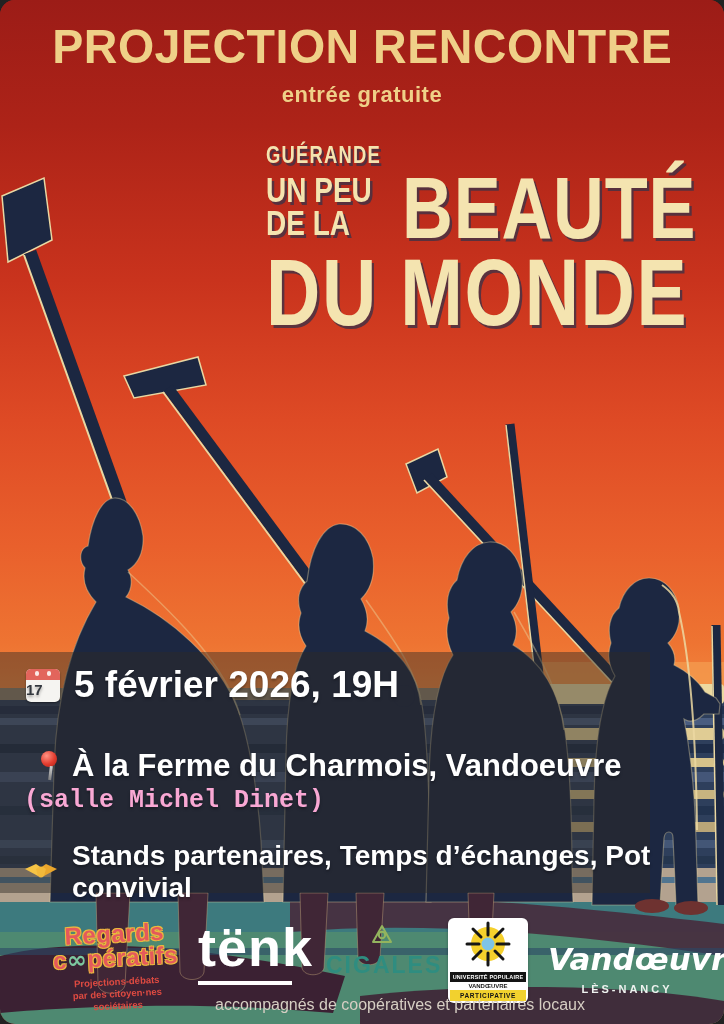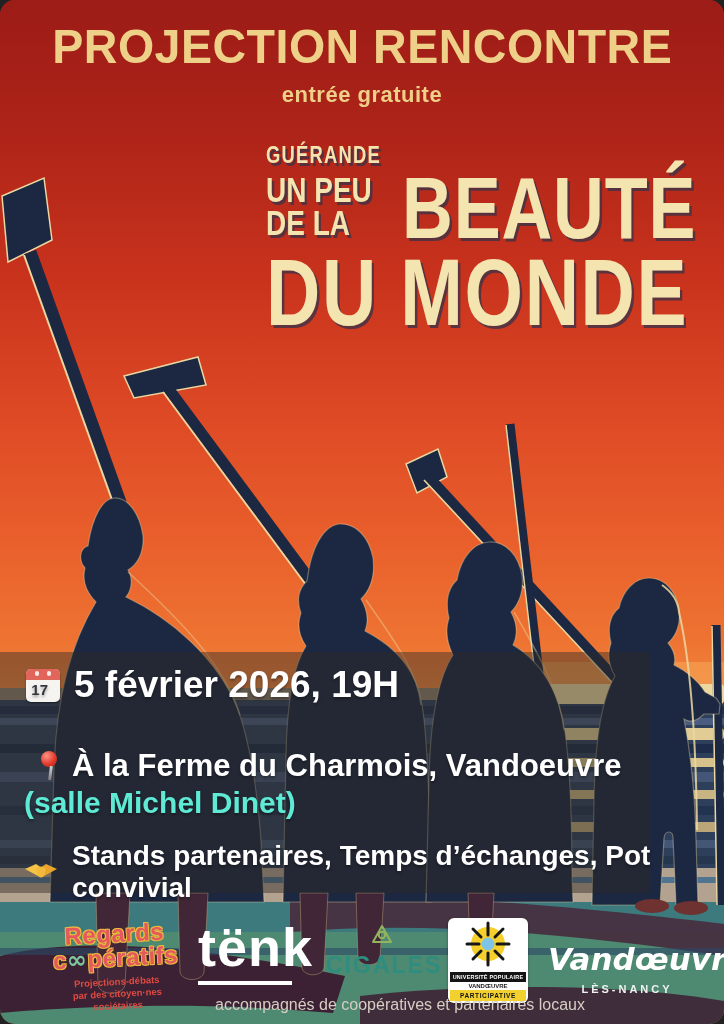--- a/index.html
+++ b/index.html
@@ -24,31 +24,31 @@
   .tbig1{font-size:88px;line-height:.78;font-weight:700;margin-left:4px;letter-spacing:1px;}
   .tbig2{font-size:94px;line-height:.8;font-weight:700;margin-top:12px;letter-spacing:2px;}
   .credit{left:267px;top:369px;font-family:"DejaVu Sans Mono",monospace;font-size:15px;
           letter-spacing:2.5px;color:#f2e3b4;}
 
   
   .detail-line{display:flex;align-items:center;gap:14px;color:#fff;font-weight:700;
                text-shadow:0 2px 3px rgba(0,0,0,.35);}
   .date-line{left:26px;top:664px;font-size:37px;}
   .venue-line{left:40px;top:748px;font-size:31px;align-items:flex-end;}
-  .venue-room{left:24px;top:786px;color:#5eead4;font-weight:700;font-size:30px;
-              text-shadow:0 2px 3px rgba(0,0,0,.35);}
+  .venue-room{left:24px;top:786px;color:#f9a8d4;font-weight:700;font-size:25px;
+              text-shadow:0 2px 3px rgba(0,0,0,.35);font-family:Liberation Mono, monospace;}
   .extras-line{left:24px;top:840px;font-size:28px;}
 
   
   .cal{width:34px;height:33px;background:#f5f4f1;border-radius:5px;position:relative;
        flex:0 0 auto;box-shadow:0 1px 2px rgba(0,0,0,.45);}
   .cal-top{position:absolute;top:0;left:0;right:0;height:11px;background:#e2655c;border-radius:5px 5px 0 0;}
   .cal-rings{position:absolute;top:2px;left:9px;width:4px;height:5px;background:#fbeae6;
              border-radius:2px;box-shadow:12px 0 #fbeae6;}
-  .cal-day{position:absolute;top:11px;left:0;right:12px;text-align:right;font-size:15px;
+  .cal-day{position:absolute;top:11px;left:0;right:4px;text-align:left;font-size:15px;
            font-weight:700;color:#33383f;line-height:20px;}
   
   .pin{width:18px;height:34px;position:relative;flex:0 0 auto;}
   .pin-ball{position:absolute;top:1px;left:1px;width:16px;height:16px;border-radius:50%;
             background:radial-gradient(circle at 35% 30%,#ff9384,#e23b2e 55%,#a92116);}
   .pin-needle{position:absolute;top:16px;left:9px;width:2.5px;height:14px;
               background:linear-gradient(#d2d2d2,#7e7e7e);transform:rotate(7deg);}
 
   
   .logo-regards{left:46px;top:922px;width:140px;text-align:center;transform:rotate(-3deg);

